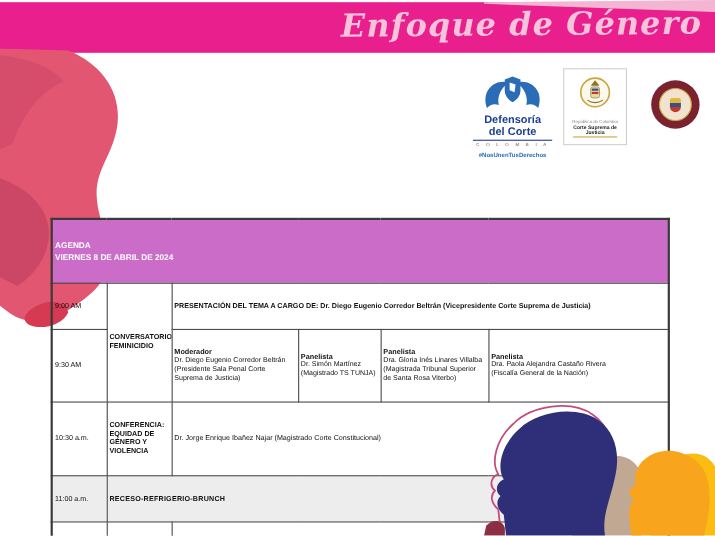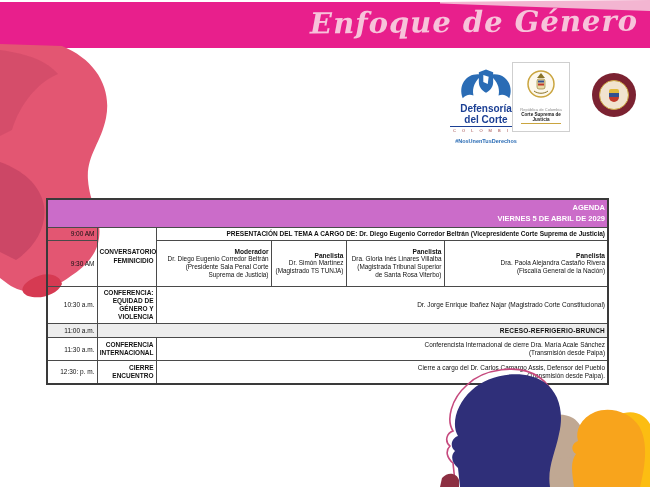--- a/index.html
+++ b/index.html
@@ -14,42 +14,42 @@
   .banner-script{position:absolute;right:12px;top:3px;color:#f7c3da;
                  font-family:"DejaVu Serif",serif;font-style:italic;font-weight:bold;
                  font-size:29px;letter-spacing:1px;transform:rotate(-.5deg);}
   .top-sliver{position:absolute;left:0;top:0;width:650px;height:12px;}
 
   
   .left-ribbon{position:absolute;left:0;top:44px;width:118px;height:258px;pointer-events:none;}
 
   
   .logos{position:absolute;left:430px;top:62px;width:215px;height:85px;}
-  .defensoria{position:absolute;left:20px;top:4px;width:72px;text-align:center;}
+  .defensoria{position:absolute;left:0;top:4px;width:72px;text-align:center;}
   .defensoria .nm{font-weight:bold;color:#1b3f94;font-size:10px;line-height:1.05;}
   .defensoria .country{font-size:4px;color:#9a3b3b;letter-spacing:2.5px;margin-top:1px;
                        border-top:1px solid #1b3f94;padding-top:1px;}
   .defensoria .tag{font-size:5.5px;font-weight:bold;color:#2a6cb5;margin-top:5px;}
   .csj-box{position:absolute;left:82px;top:0;width:56px;height:68px;border:1px solid #cfcfcf;
            background:#fff;text-align:center;}
   .csj-box .rep{font-size:4px;color:#8a8a8a;margin-top:2px;}
   .csj-box .nm{font-size:4.6px;font-weight:bold;color:#222;}
   .csj-box .rule{width:40px;height:1px;background:#caa53f;margin:1px auto 0 auto;}
   .cc-seal{position:absolute;left:162px;top:11px;width:44px;height:44px;border-radius:50%;
            background:#7b2231;display:flex;align-items:center;justify-content:center;}
   .cc-inner{width:28px;height:28px;border-radius:50%;background:#f1e3cf;border:1px solid #caa53f;
             display:flex;align-items:center;justify-content:center;}
   .cc-shield{width:10px;height:13px;border-radius:2px 2px 5px 5px;
              background:linear-gradient(#e0b93c 0 34%,#33508f 34% 62%,#c0392b 62% 100%);}
 
   
   table.agenda{position:absolute;left:46px;top:198px;width:561px;border-collapse:collapse;
                table-layout:fixed;border:2px solid #3a3a3a;}
-  table.agenda td{border:1px solid #4a4a4a;text-align:right;vertical-align:middle;
-                  font-size:6.5px;color:#111;padding:2px 2px;overflow:hidden;}
+  table.agenda td{border:1px solid #4a4a4a;text-align:left;vertical-align:middle;
+                  font-size:6.5px;color:#111;padding:17px 2px;overflow:hidden;}
   tr.thead td{background:#cb6cc9;color:#ffffff;font-weight:bold;font-size:7.5px;line-height:1.5;}
   td.time{font-size:7px;}
   td.session{font-weight:bold;font-size:6.5px;line-height:1.25;}
   td.spanbold{font-weight:bold;font-size:6.8px;}
   td.receso{font-weight:bold;font-size:8px;background:#ededed;letter-spacing:.2px;}
   .sp-label{font-weight:bold;font-size:6.6px;}
   .sp-line{font-size:6.4px;line-height:1.25;}
 
   
   .silhouettes{position:absolute;left:432px;top:366px;width:218px;height:121px;pointer-events:none;}
@@ -118,21 +118,21 @@
         <col style="width:59px">
         <col style="width:115px">
       <col style="width:75px">
         <col style="width:98px">
         <col style="width:164px">
     </colgroup>
     <tbody>
         <tr class="thead" style="height:20px;">
       <td colspan="6">
         <div>AGENDA</div>
-        <div>VIERNES 5 DE ABRIL DE 2029</div>
+        <div>VIERNES 8 DE ABRIL DE 2024</div>
       </td>
     </tr>
     <tr style="height:13px;">
       <td class="time">9:00 AM</td>
       <td class="session" rowspan="2">CONVERSATORIO: FEMINICIDIO</td>
       <td class="spanbold" colspan="4">PRESENTACIÓN DEL TEMA A CARGO DE: Dr. Diego Eugenio Corredor Beltrán (Vicepresidente Corte Suprema de Justicia)</td>
     </tr>
     <tr style="height:46px;">
       <td class="time">9:30 AM</td>
       <td>

